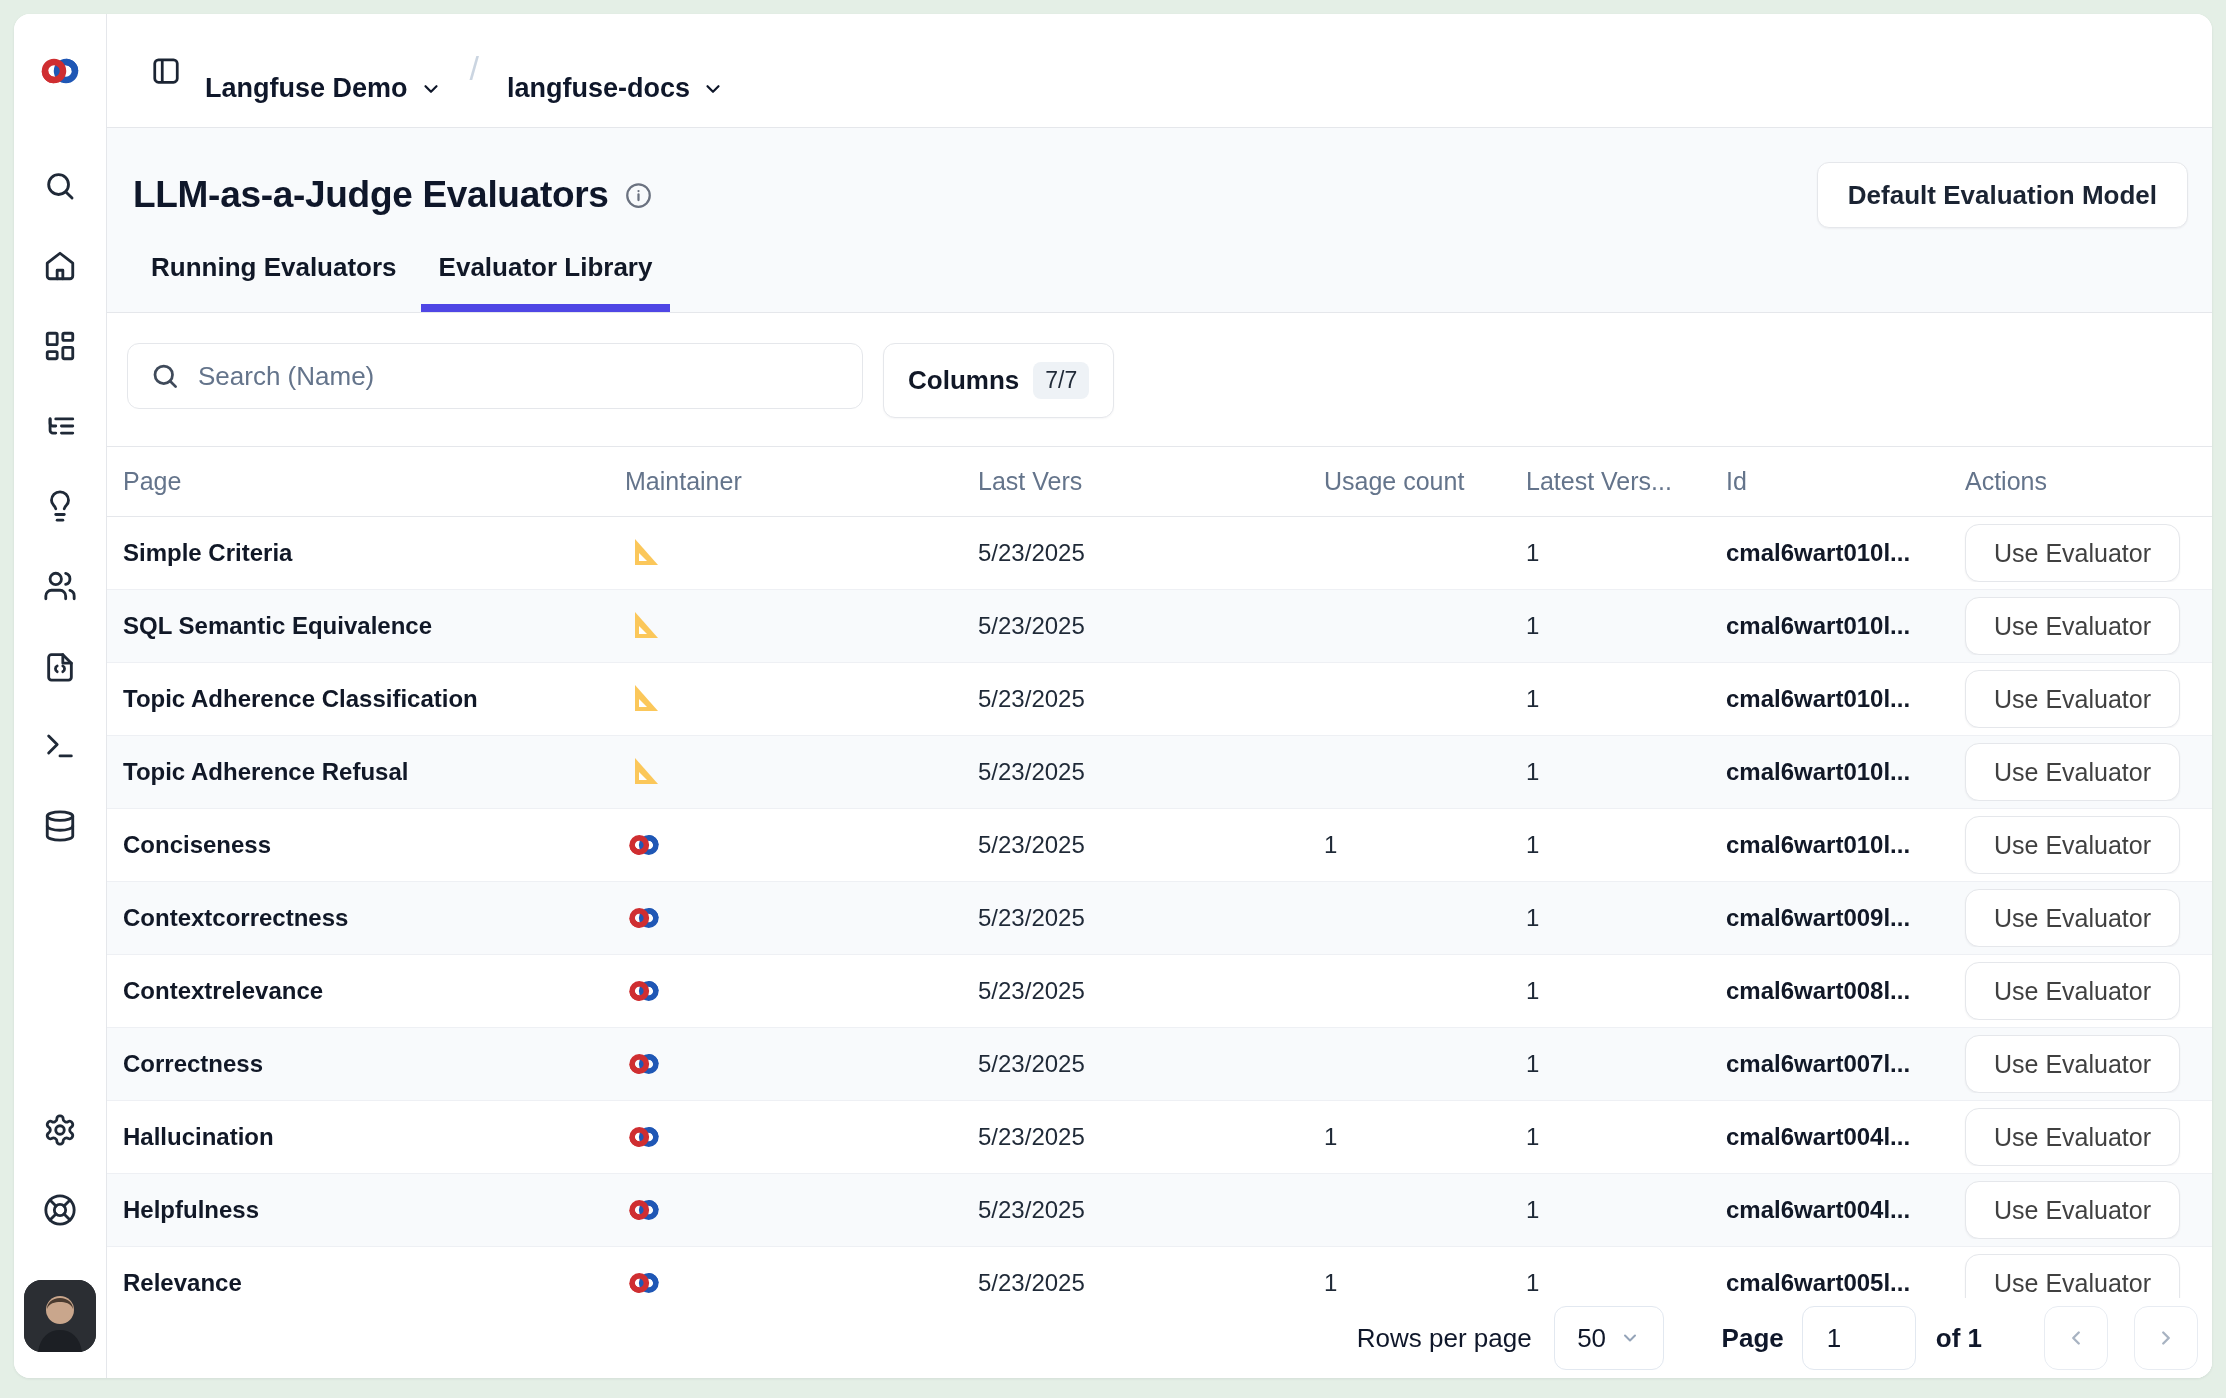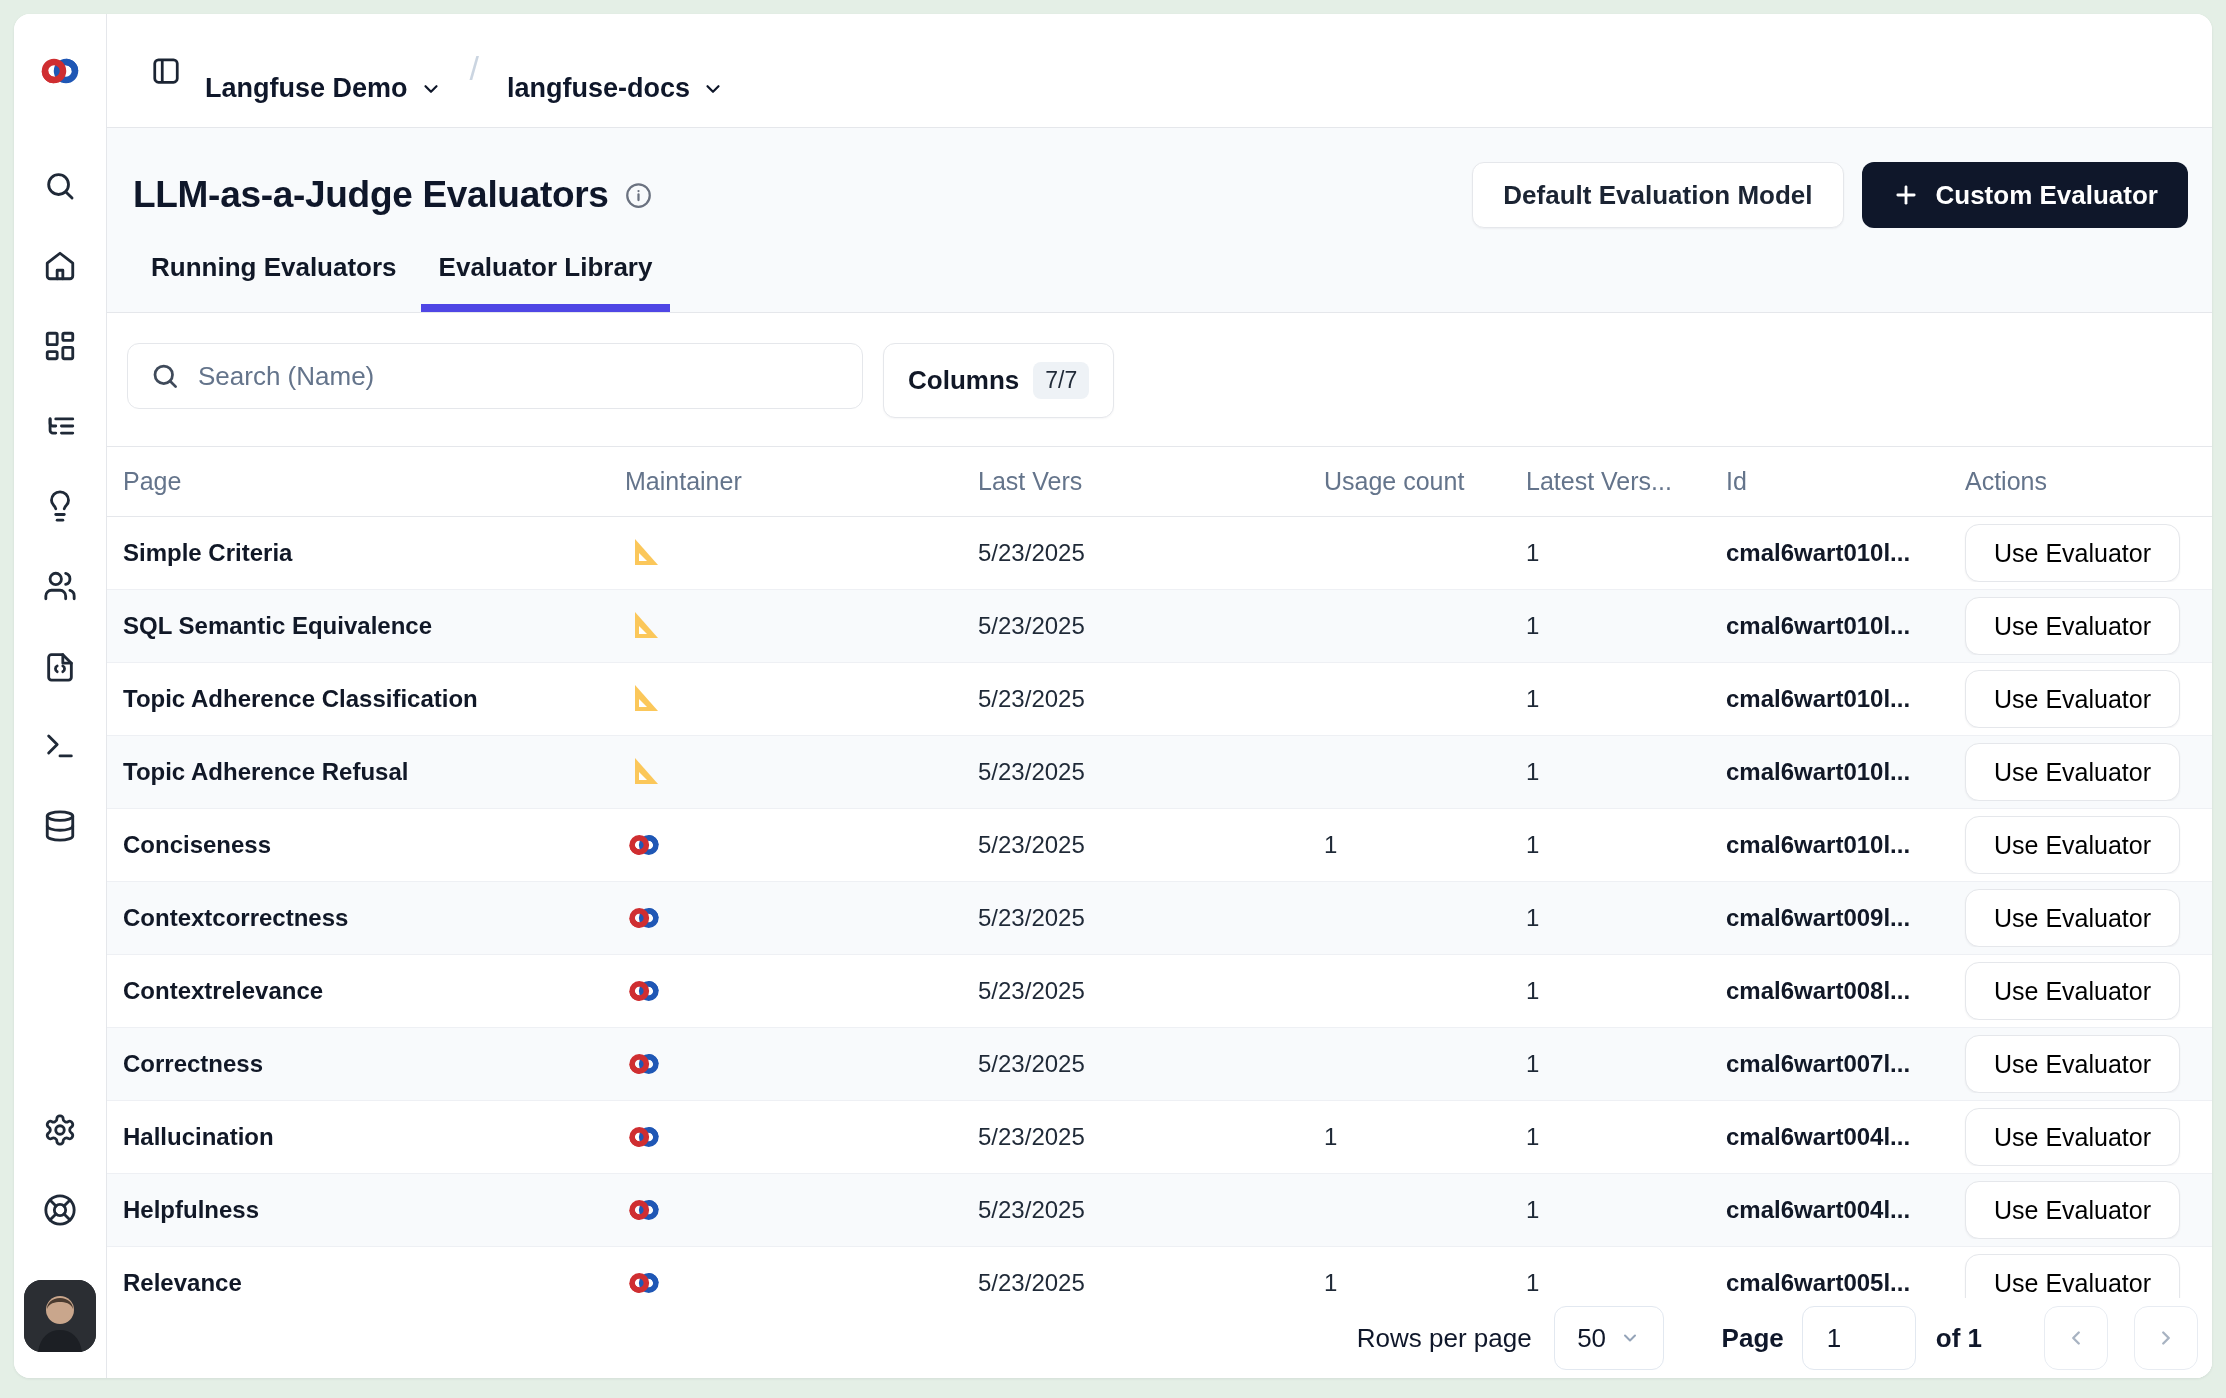--- a/index.html
+++ b/index.html
@@ -54,21 +54,21 @@
   .tr { display:grid; grid-template-columns:502px 353px 346px 202px 200px 239px 318px; align-items:center; }
   .thead { height:71px; border-top:1px solid #e5e7eb; border-bottom:1px solid #e5e7eb; }
   .th { font-size:25px; font-weight:500; color:#64748b; padding-left:16px; white-space:nowrap; overflow:hidden; }
   .row { height:73px; border-bottom:1px solid #eef0f4; }
   .row.alt { background:#f8fafc; }
   .td { font-size:24px; color:#1f2937; padding-left:16px; white-space:nowrap; overflow:hidden; }
   .td.name { font-weight:600; color:#111827; }
   .td.id { font-weight:600; color:#111827; }
   .micon { display:inline-flex; width:38px; height:38px; vertical-align:middle; }
   .micon svg { width:38px; height:38px; }
-  .use-btn { background:#fff; border:1px solid #e5e7eb; border-radius:14px; height:58px; padding:0 28px; font-size:25px; font-weight:500; color:#000000; cursor:pointer; box-shadow:0 1px 2px rgba(15,23,42,.05); white-space:nowrap; font-family:inherit; }
+  .use-btn { background:#fff; border:1px solid #e5e7eb; border-radius:14px; height:58px; padding:0 28px; font-size:25px; font-weight:500; color:#404040; cursor:pointer; box-shadow:0 1px 2px rgba(15,23,42,.05); white-space:nowrap; font-family:inherit; }
   
   .pagefoot { height:80px; flex-shrink:0; display:flex; align-items:center; justify-content:flex-end; padding-right:14px; gap:0; background:#fff; }
   .pf-label { font-size:26px; font-weight:500; color:#0f172a; }
   .pf-select { margin-left:22px; width:110px; height:64px; border:1px solid #e2e8f0; border-radius:12px; display:flex; align-items:center; justify-content:center; gap:14px; font-size:26px; color:#0f172a; cursor:pointer; background:#fff; }
   .pf-select svg { width:20px; height:20px; stroke:#94a3b8; fill:none; stroke-width:2.4; stroke-linecap:round; stroke-linejoin:round; }
   .pf-page-label { margin-left:58px; font-size:26px; font-weight:600; color:#0f172a; }
   .pf-input { margin-left:18px; width:114px; height:64px; border:1px solid #e2e8f0; border-radius:12px; font-size:26px; color:#0f172a; padding-left:24px; outline:none; font-family:inherit; }
   .pf-total { margin-left:20px; font-size:26px; font-weight:600; color:#0f172a; }
   .pf-nav { margin-left:62px; display:flex; gap:26px; }
   .pf-nav-btn { width:64px; height:64px; border:1px solid #e8ecf2; border-radius:14px; background:#fff; display:flex; align-items:center; justify-content:center; cursor:pointer; }
@@ -211,27 +211,20 @@
     <div class="header-band">
       <div class="title-row">
         <h1 class="page-title">LLM-as-a-Judge Evaluators</h1>
         <svg class="info-ic" viewBox="0 0 24 24">
             <circle cx="12" cy="12" r="10"></circle>
             <path d="M12 16v-5"></path>
             <path d="M12 8h.01"></path>
           </svg>
         <div class="title-actions">
           <button class="btn-outline">Default Evaluation Model</button>
-          <button class="btn-dark">
-            <svg viewBox="0 0 24 24">
-                <path d="M5 12h14"></path>
-                <path d="M12 5v14"></path>
-              </svg>
-            <span>Custom Evaluator</span>
-          </button>
         </div>
       </div>
       <div class="tabs">
         <div class="tab">Running Evaluators</div>
         <div class="tab active">Evaluator Library</div>
       </div>
     </div>
 
     <div class="content">
       <div class="toolbar">

